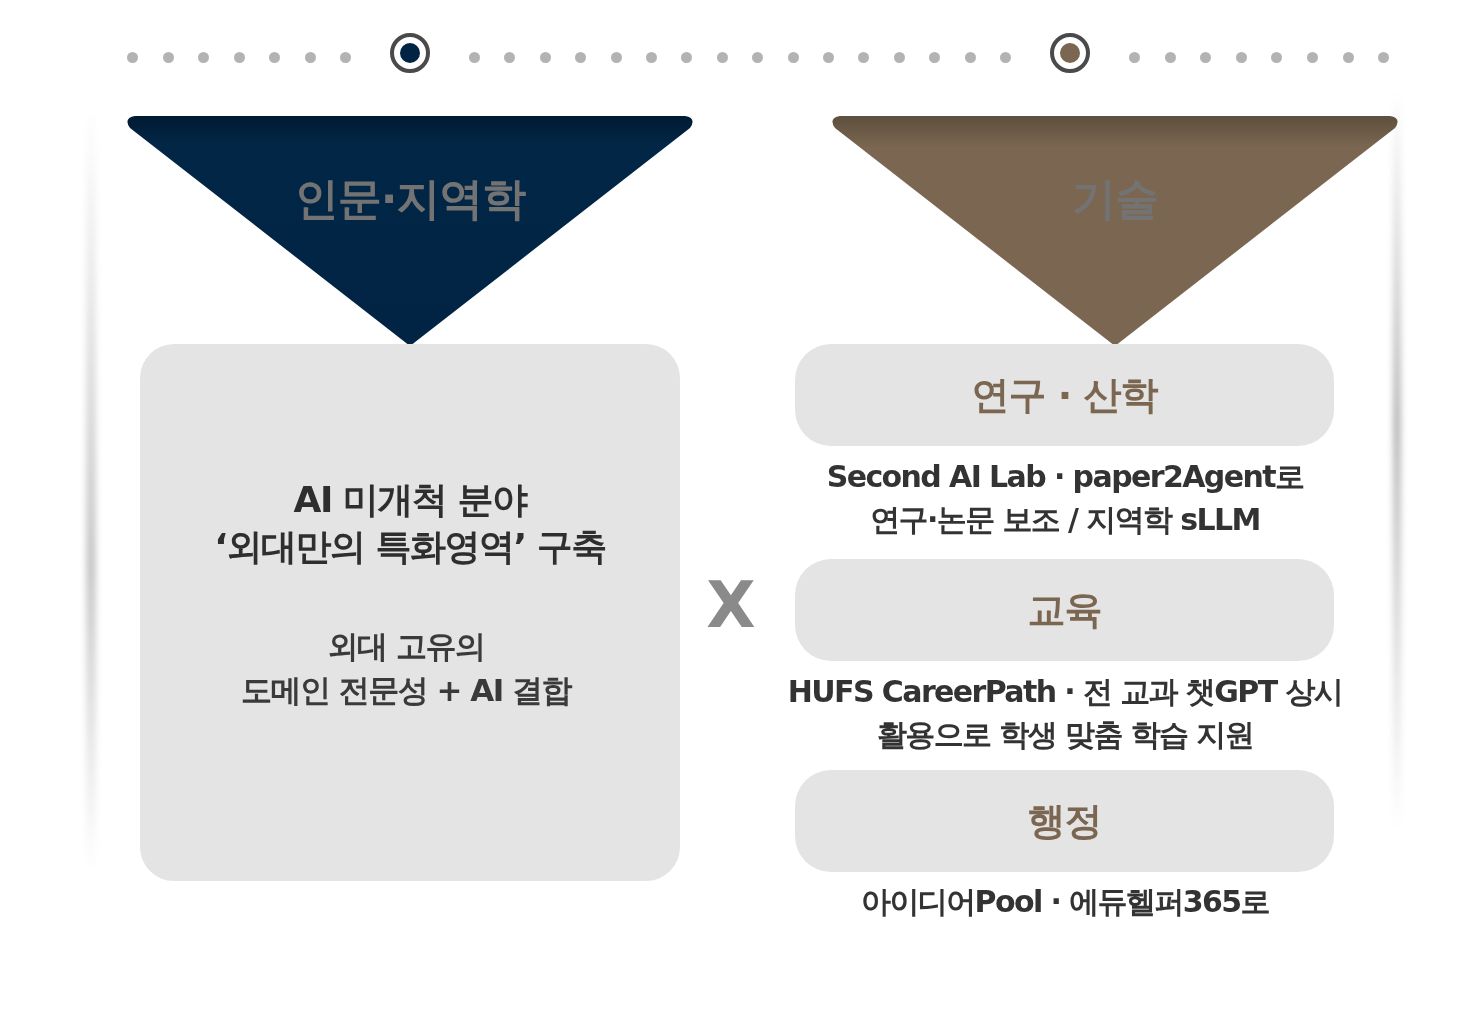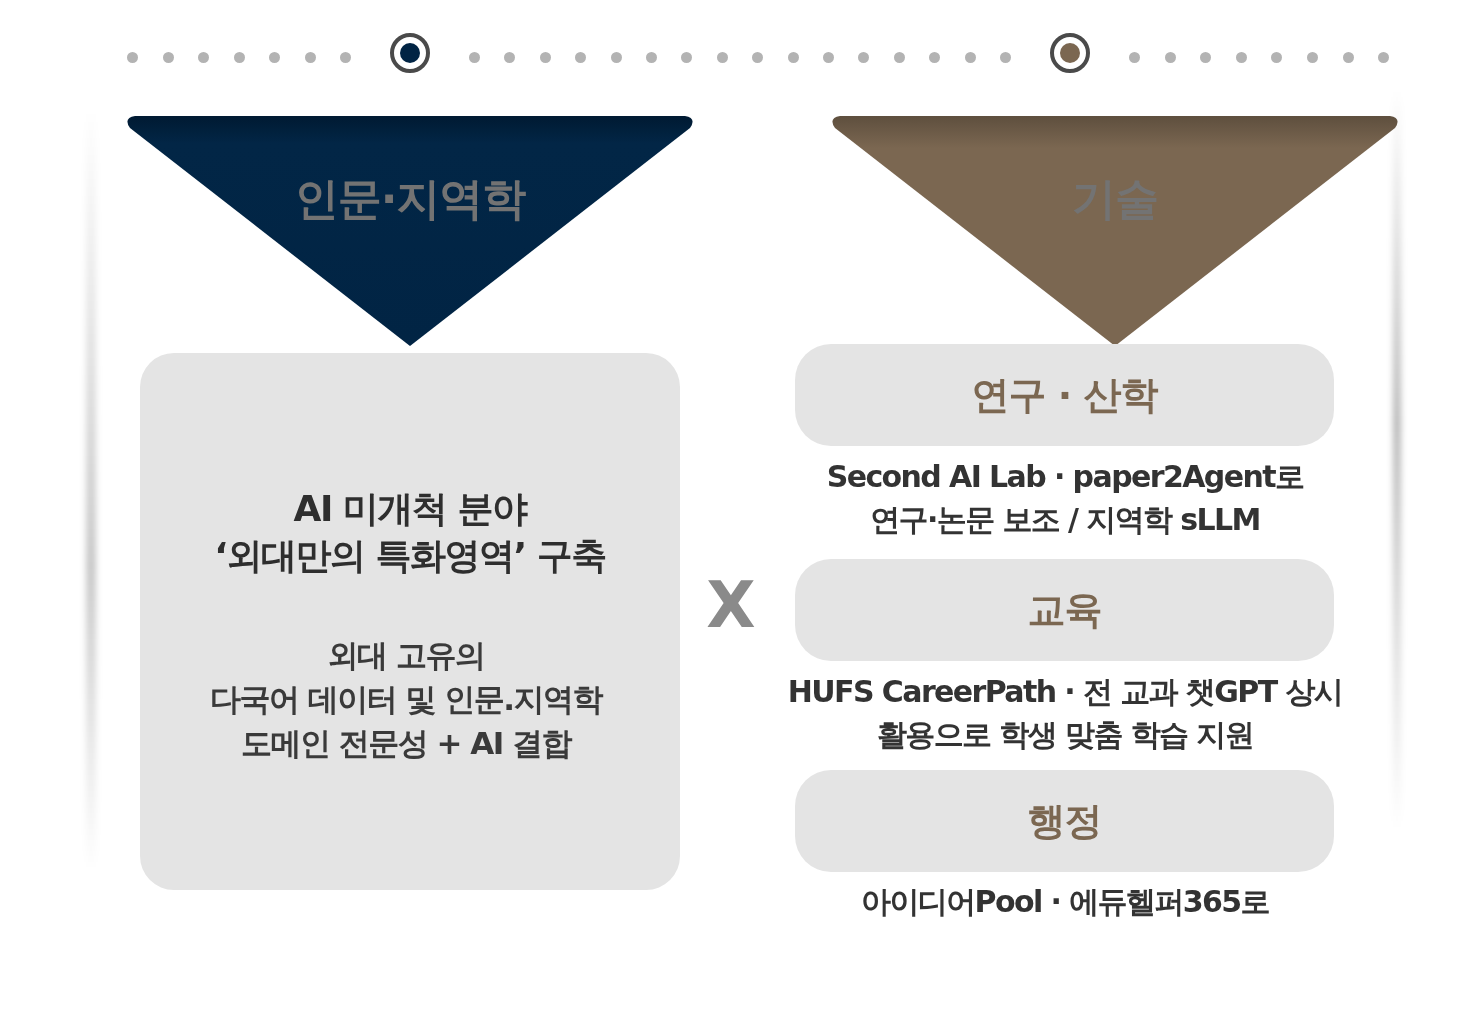--- a/index.html
+++ b/index.html
@@ -11,21 +11,21 @@
   .ring .core { position:absolute; left:6px; top:6px; width:20px; height:20px; border-radius:50%; }
   .shadow-left { position:absolute; left:86px; top:110px; width:10px; height:760px;
      background:linear-gradient(to bottom, rgba(0,0,0,0), rgba(0,0,0,0.22) 60%, rgba(0,0,0,0)); filter:blur(3px); }
   .shadow-right { position:absolute; left:1393px; top:90px; width:8px; height:740px;
      background:linear-gradient(to bottom, rgba(0,0,0,0), rgba(0,0,0,0.28) 45%, rgba(0,0,0,0)); filter:blur(3px); }
   .tri { position:absolute; top:114px; width:570px; height:232px; }
   .tri svg { position:absolute; left:0; top:0; }
   .tri-title { position:absolute; left:0; width:100%; top:56px; text-align:center; color:#737373;
      font-weight:bold; font-size:44px; letter-spacing:-1px; }
   .left-card { position:absolute; left:140px; top:344px; width:540px; height:537px; background:#e4e4e4;
-     border-radius:34px; text-align:center; color:#333;margin-top:9px; }
+     border-radius:34px; text-align:center; color:#333; }
   .left-card .headline { position:absolute; left:0; right:0; top:132px; font-weight:bold; font-size:36px;
      line-height:47px; letter-spacing:-1.5px; color:#2e2e2e; }
   .left-card .body { position:absolute; left:0; right:8px; top:280px; font-weight:bold; font-size:31px;
      line-height:44px; letter-spacing:-1.5px; color:#3a3a3a; }
   .times { position:absolute; left:705px; top:568px; width:52px; text-align:center; font-weight:bold;
      font-size:64px; color:#8a8a8a; line-height:74px; }
   .pill { position:absolute; left:795px; width:539px; height:102px; background:#e4e4e4; border-radius:36px;
      text-align:center; line-height:102px; font-weight:bold; font-size:38px; color:#7b6751; letter-spacing:-1px; }
   .desc { position:absolute; left:780px; width:570px; text-align:center; font-weight:bold; font-size:30px;
      line-height:43px; letter-spacing:-1.6px; color:#333; }
@@ -91,21 +91,20 @@
   <div class="tri-title">인문·지역학</div>
 </div>
 
 <div class="left-card">
   <div class="headline">
     <span class="line">AI 미개척 분야</span>
     <span class="line">‘외대만의 특화영역’ 구축</span>
   </div>
   <div class="body">
     <span class="line">외대 고유의</span>
-    <span class="line">다국어 데이터 및 인문.지역학</span>
     <span class="line">도메인 전문성 + AI 결합</span>
   </div>
 </div>
 
 <div class="times">X</div>
 
 <div class="tri" style="left:830px;">
   <svg width="570" height="232" viewBox="0 0 570 232">
     <defs>
       <linearGradient id="gB" x1="0" y1="0" x2="0" y2="1">

